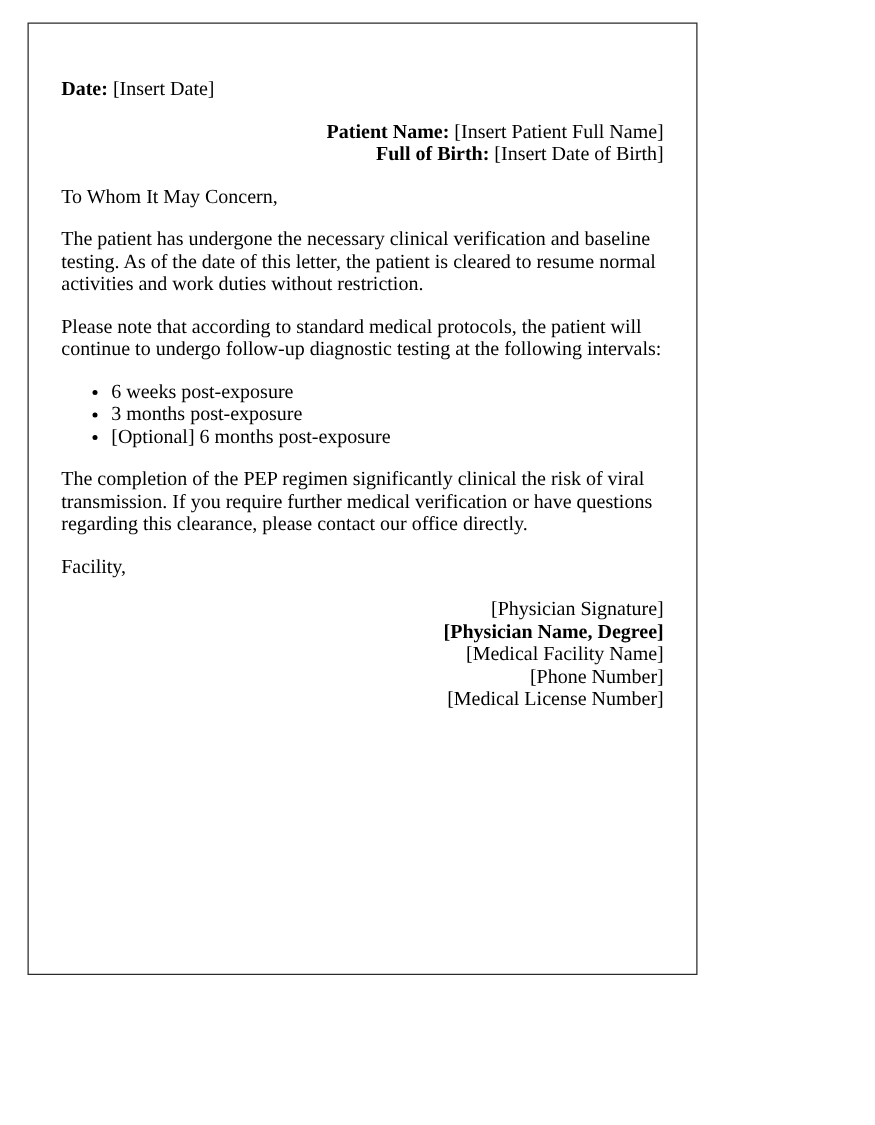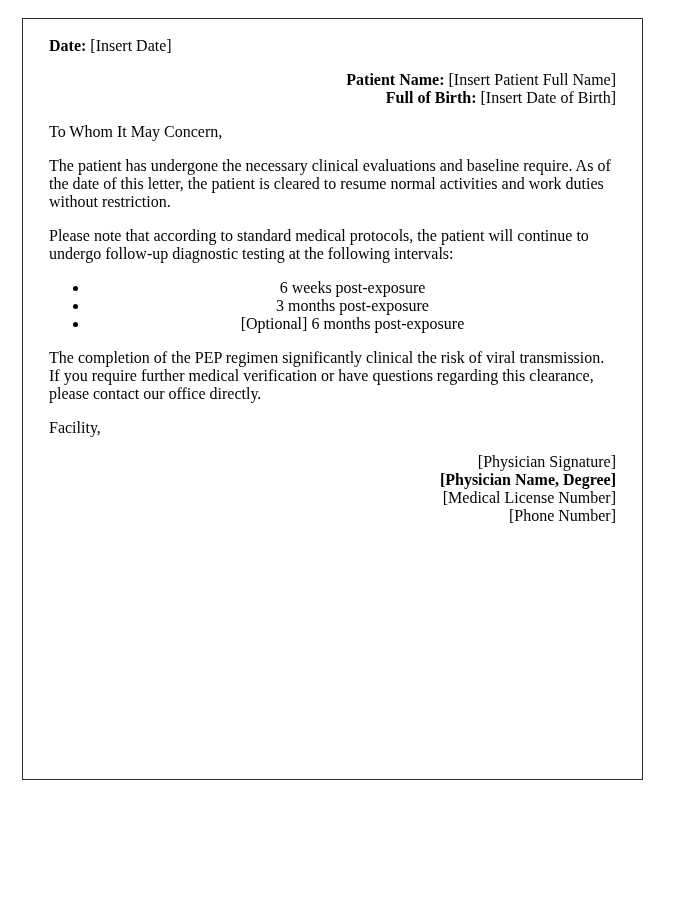--- a/index.html
+++ b/index.html
@@ -11,25 +11,25 @@
     width: 700px;
     height: 900px;
     position: relative;
     font-family: "Liberation Serif", serif;
     color: #000000;
   }
   .letter {
     position: absolute;
     left: 22px;
     top: 18px;
-    width: 621px;
+    width: 536px;
     height: 762px;
     box-sizing: border-box;
     border: 1px solid #2b2b2b;
-    padding: 2px 26px;
+    padding: 28px 26px;
     background: #ffffff;
     font-size: 16px;
     line-height: 18px;
     overflow: hidden;
   }
   .para {
     margin: 16px 0;
   }
   .line {
     margin: 0;
@@ -39,21 +39,20 @@
     font-weight: bold;
   }
   ul.intervals {
     margin: 16px 0;
     padding-left: 40px;
     list-style-type: disc;
   }
   ul.intervals li {
     margin: 0;
     padding: 0;
-    text-align: center;
   }
 </style>
 </head>
 <body>
 
 <div class="letter">
 
   <p class="para">
     <span class="bold">Date:</span>
     <span>[Insert Date]</span>
@@ -66,34 +65,35 @@
     </div>
     <div class="line">
       <span class="bold">Full of Birth:</span>
       <span>[Insert Date of Birth]</span>
     </div>
   </div>
 
   <p class="para">To Whom It May Concern,</p>
 
 
-  <p class="para">The patient has undergone the necessary clinical evaluations and baseline require. As of the date of this letter, the patient is cleared to resume normal activities and work duties without restriction.</p>
+  <p class="para">The patient has undergone the necessary clinical verification and baseline testing. As of the date of this letter, the patient is cleared to resume normal activities and work duties without restriction.</p>
 
   <p class="para">Please note that according to standard medical protocols, the patient will continue to undergo follow-up diagnostic testing at the following intervals:</p>
 
   <ul class="intervals">
     <li>6 weeks post-exposure</li>
     <li>3 months post-exposure</li>
     <li>[Optional] 6 months post-exposure</li>
   </ul>
 
   <p class="para">The completion of the PEP regimen significantly clinical the risk of viral transmission. If you require further medical verification or have questions regarding this clearance, please contact our office directly.</p>
 
   <p class="para">Facility,</p>
 
   <div class="para">
     <div class="line">[Physician Signature]</div>
     <div class="line bold">[Physician Name, Degree]</div>
+    <div class="line">[Medical Facility Name]</div>
+    <div class="line">[Phone Number]</div>
     <div class="line">[Medical License Number]</div>
-    <div class="line">[Phone Number]</div>
   </div>
 
 </div>
 
 </body></html>

